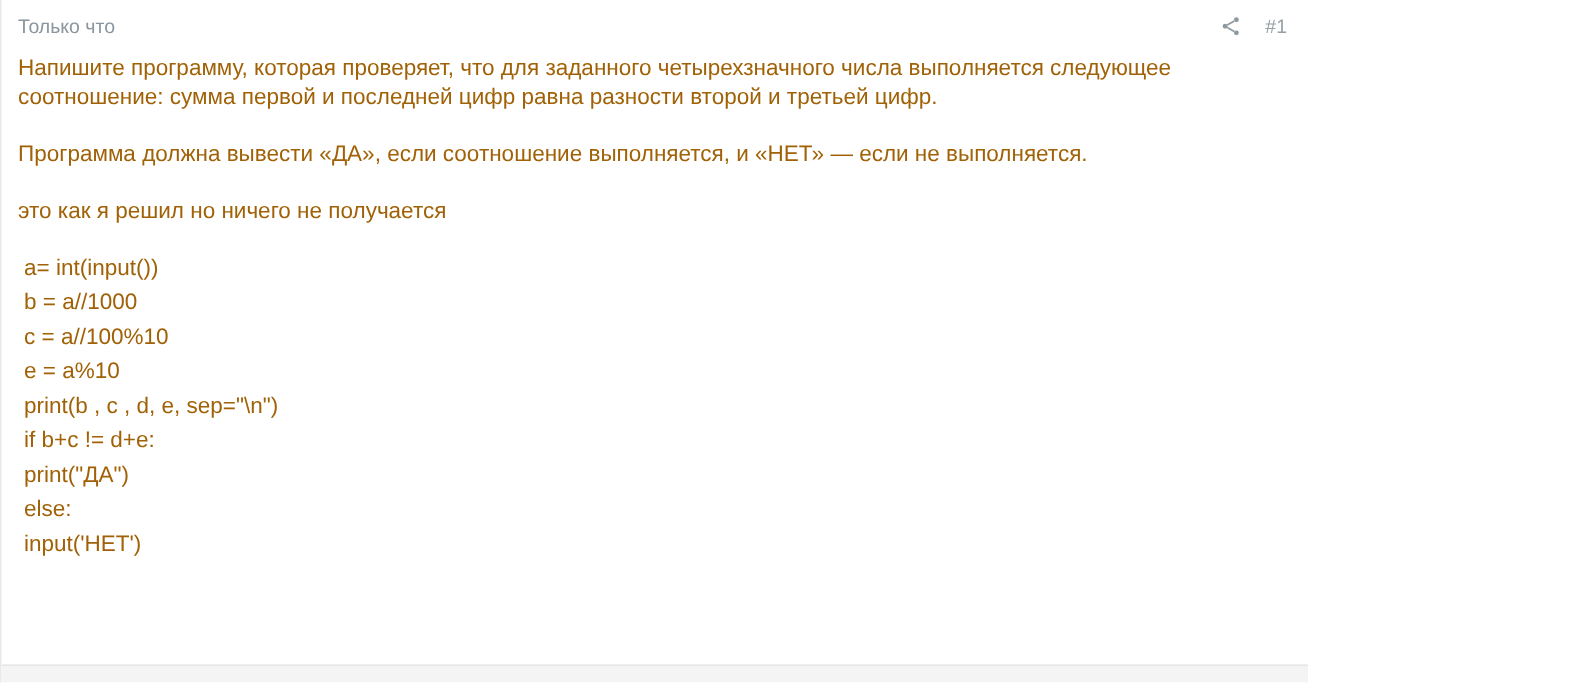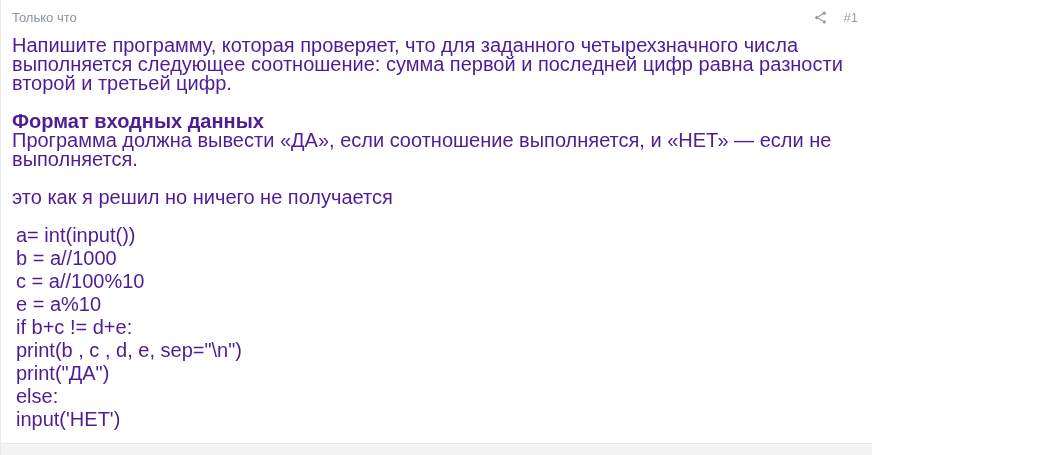--- a/index.html
+++ b/index.html
@@ -39,23 +39,23 @@
     line-height: 0;
   }
   .post-number {
     color: #96a0a6;
     text-decoration: none;
     font-size: 13px;
     cursor: pointer;
   }
   .message {
     padding: 11px 14px 0 11px;
-    font-size: 20px;
+    font-size: 15px;
     line-height: 19px;
-    color: #4c1d95;
+    color: #a16207;
   }
   .para { margin: 0 0 19px 0; max-width: 1040px; }
   .heading { margin: 0; font-weight: 700; }
   .code-line { margin: 4px; }
   .footer-strip {
     position: absolute;
     left: 0; right: 0; bottom: 0;
     height: 12px;
     background: #f4f4f4;
     border-top: 1px solid #e6e6e6;
@@ -78,33 +78,32 @@
           <line x1="8.3" y1="13.3" x2="15.7" y2="17.7" stroke="#8f99a0" stroke-width="1.8"></line>
         </svg>
       </span>
       <a class="post-number">#1</a>
     </span>
   </div>
 
   <div class="message">
     <p class="para">Напишите программу, которая проверяет, что для заданного четырехзначного числа выполняется следующее соотношение: сумма первой и последней цифр равна разности второй и третьей цифр.</p>
 
-    <p class="heading">Формат входных данных</p>
 
     <p class="para">Программа должна вывести «ДА», если соотношение выполняется, и «НЕТ» — если не выполняется.</p>
 
     <p class="para">это как я решил но ничего не получается</p>
 
     <div>
       <p class="code-line">a= int(input())</p>
       <p class="code-line">b = a//1000</p>
       <p class="code-line">c = a//100%10</p>
       <p class="code-line">e = a%10</p>
+      <p class="code-line">print(b , c , d, e, sep="\n")</p>
       <p class="code-line">if b+c != d+e:</p>
-      <p class="code-line">print(b , c , d, e, sep="\n")</p>
       <p class="code-line">print("ДА")</p>
       <p class="code-line">else:</p>
       <p class="code-line">input('НЕТ')</p>
     </div>
   </div>
 
   <div class="footer-strip"></div>
 </div>
 
 </body></html>

